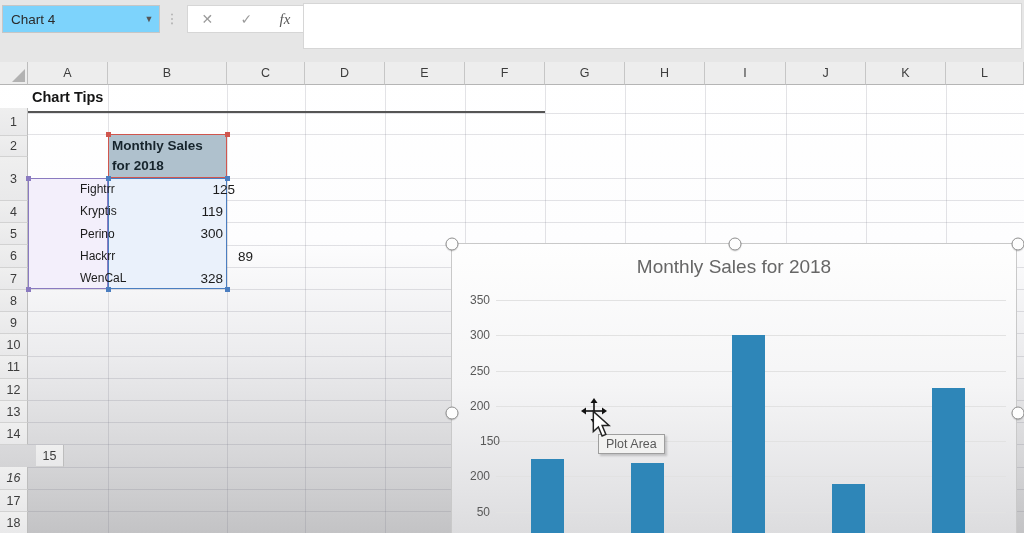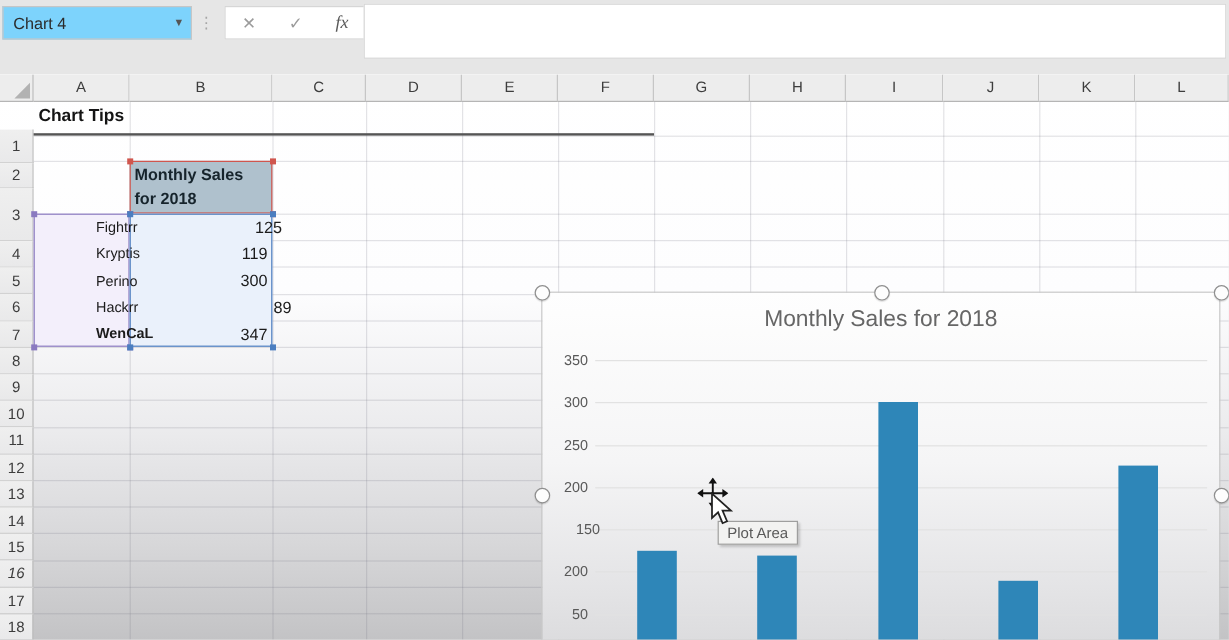--- a/index.html
+++ b/index.html
@@ -137,21 +137,21 @@
       <div class="rowhdr" style="top: 161px; height: 22px;">5</div>
       <div class="rowhdr" style="top: 183px; height: 23px;">6</div>
       <div class="rowhdr" style="top: 206px; height: 22px;">7</div>
       <div class="rowhdr" style="top: 228px; height: 22px;">8</div>
       <div class="rowhdr" style="top: 250px; height: 22px;">9</div>
       <div class="rowhdr" style="top: 272px; height: 22px;">10</div>
       <div class="rowhdr" style="top: 294px; height: 23px;">11</div>
       <div class="rowhdr" style="top: 317px; height: 22px;">12</div>
       <div class="rowhdr" style="top: 339px; height: 22px;">13</div>
       <div class="rowhdr" style="top: 361px; height: 22px;">14</div>
-      <div class="rowhdr" style="top: 383px; height: 22px;">15</div>
+      <div class="rowhdr" style="top: 383px; height: 22px; margin-left: 36px;">15</div>
       <div class="rowhdr" style="top: 405px; height: 23px; font-style: italic;">16</div>
       <div class="rowhdr" style="top: 428px; height: 22px;">17</div>
       <div class="rowhdr" style="top: 450px; height: 22px;">18</div>
     </div>
   <div class="abs" id="corner-cell">
     <div class="abs" id="corner-tri"></div>
   </div>
 
   <div id="ranges">
       <div class="range-box" style="left: 108px; top: 72px; width: 119px; height: 44px; background: rgb(175, 193, 205); border: 1px solid rgb(208, 86, 78);"></div>
@@ -175,23 +175,23 @@
   <div class="abs" id="a1-underline"></div>
   <div class="abs" id="cell-b3-text">Monthly Sales for 2018</div>
   <div id="datacells">
       <div class="cell-label" style="top: 116px; height: 22px;">Fightrr</div>
       <div class="cell-value" style="left: 110px; width: 113px; top: 116px; height: 22px; margin-left: 12px;">125</div>
       <div class="cell-label" style="top: 138px; height: 22px;">Kryptis</div>
       <div class="cell-value" style="left: 110px; width: 113px; top: 138px; height: 22px;">119</div>
       <div class="cell-label" style="top: 160px; height: 23px;">Perino</div>
       <div class="cell-value" style="left: 110px; width: 113px; top: 160px; height: 23px;">300</div>
       <div class="cell-label" style="top: 183px; height: 22px; text-align: center;">Hackrr</div>
-      <div class="cell-value" style="left: 102px; width: 113px; top: 183px; height: 22px; padding-left: 28px;">89</div>
-      <div class="cell-label" style="top: 205px; height: 22px; font-weight: bold;">WenCaL</div>
-      <div class="cell-value" style="left: 110px; width: 113px; top: 205px; height: 22px;">347</div>
+      <div class="cell-value" style="left: 112px; width: 113px; top: 183px; height: 22px; padding-left: 28px;">89</div>
+      <div class="cell-label" style="top: 205px; height: 22px;">WenCaL</div>
+      <div class="cell-value" style="left: 110px; width: 113px; top: 205px; height: 22px;">328</div>
     </div>
 
   <div class="abs" id="chart">
     <div id="chart-title" style="color: rgb(102, 102, 102);">Monthly Sales for 2018</div>
     <div id="plot">
         <div class="c-grid" style="left: 44px; top: 56px; width: 510px;"></div>
         <div class="c-ylab" style="left: 2px; top: 49px;">350</div>
         <div class="c-grid" style="left: 44px; top: 91.2857px; width: 510px;"></div>
         <div class="c-ylab" style="left: 2px; top: 84.2857px;">300</div>
         <div class="c-grid" style="left: 44px; top: 126.571px; width: 510px;"></div>

